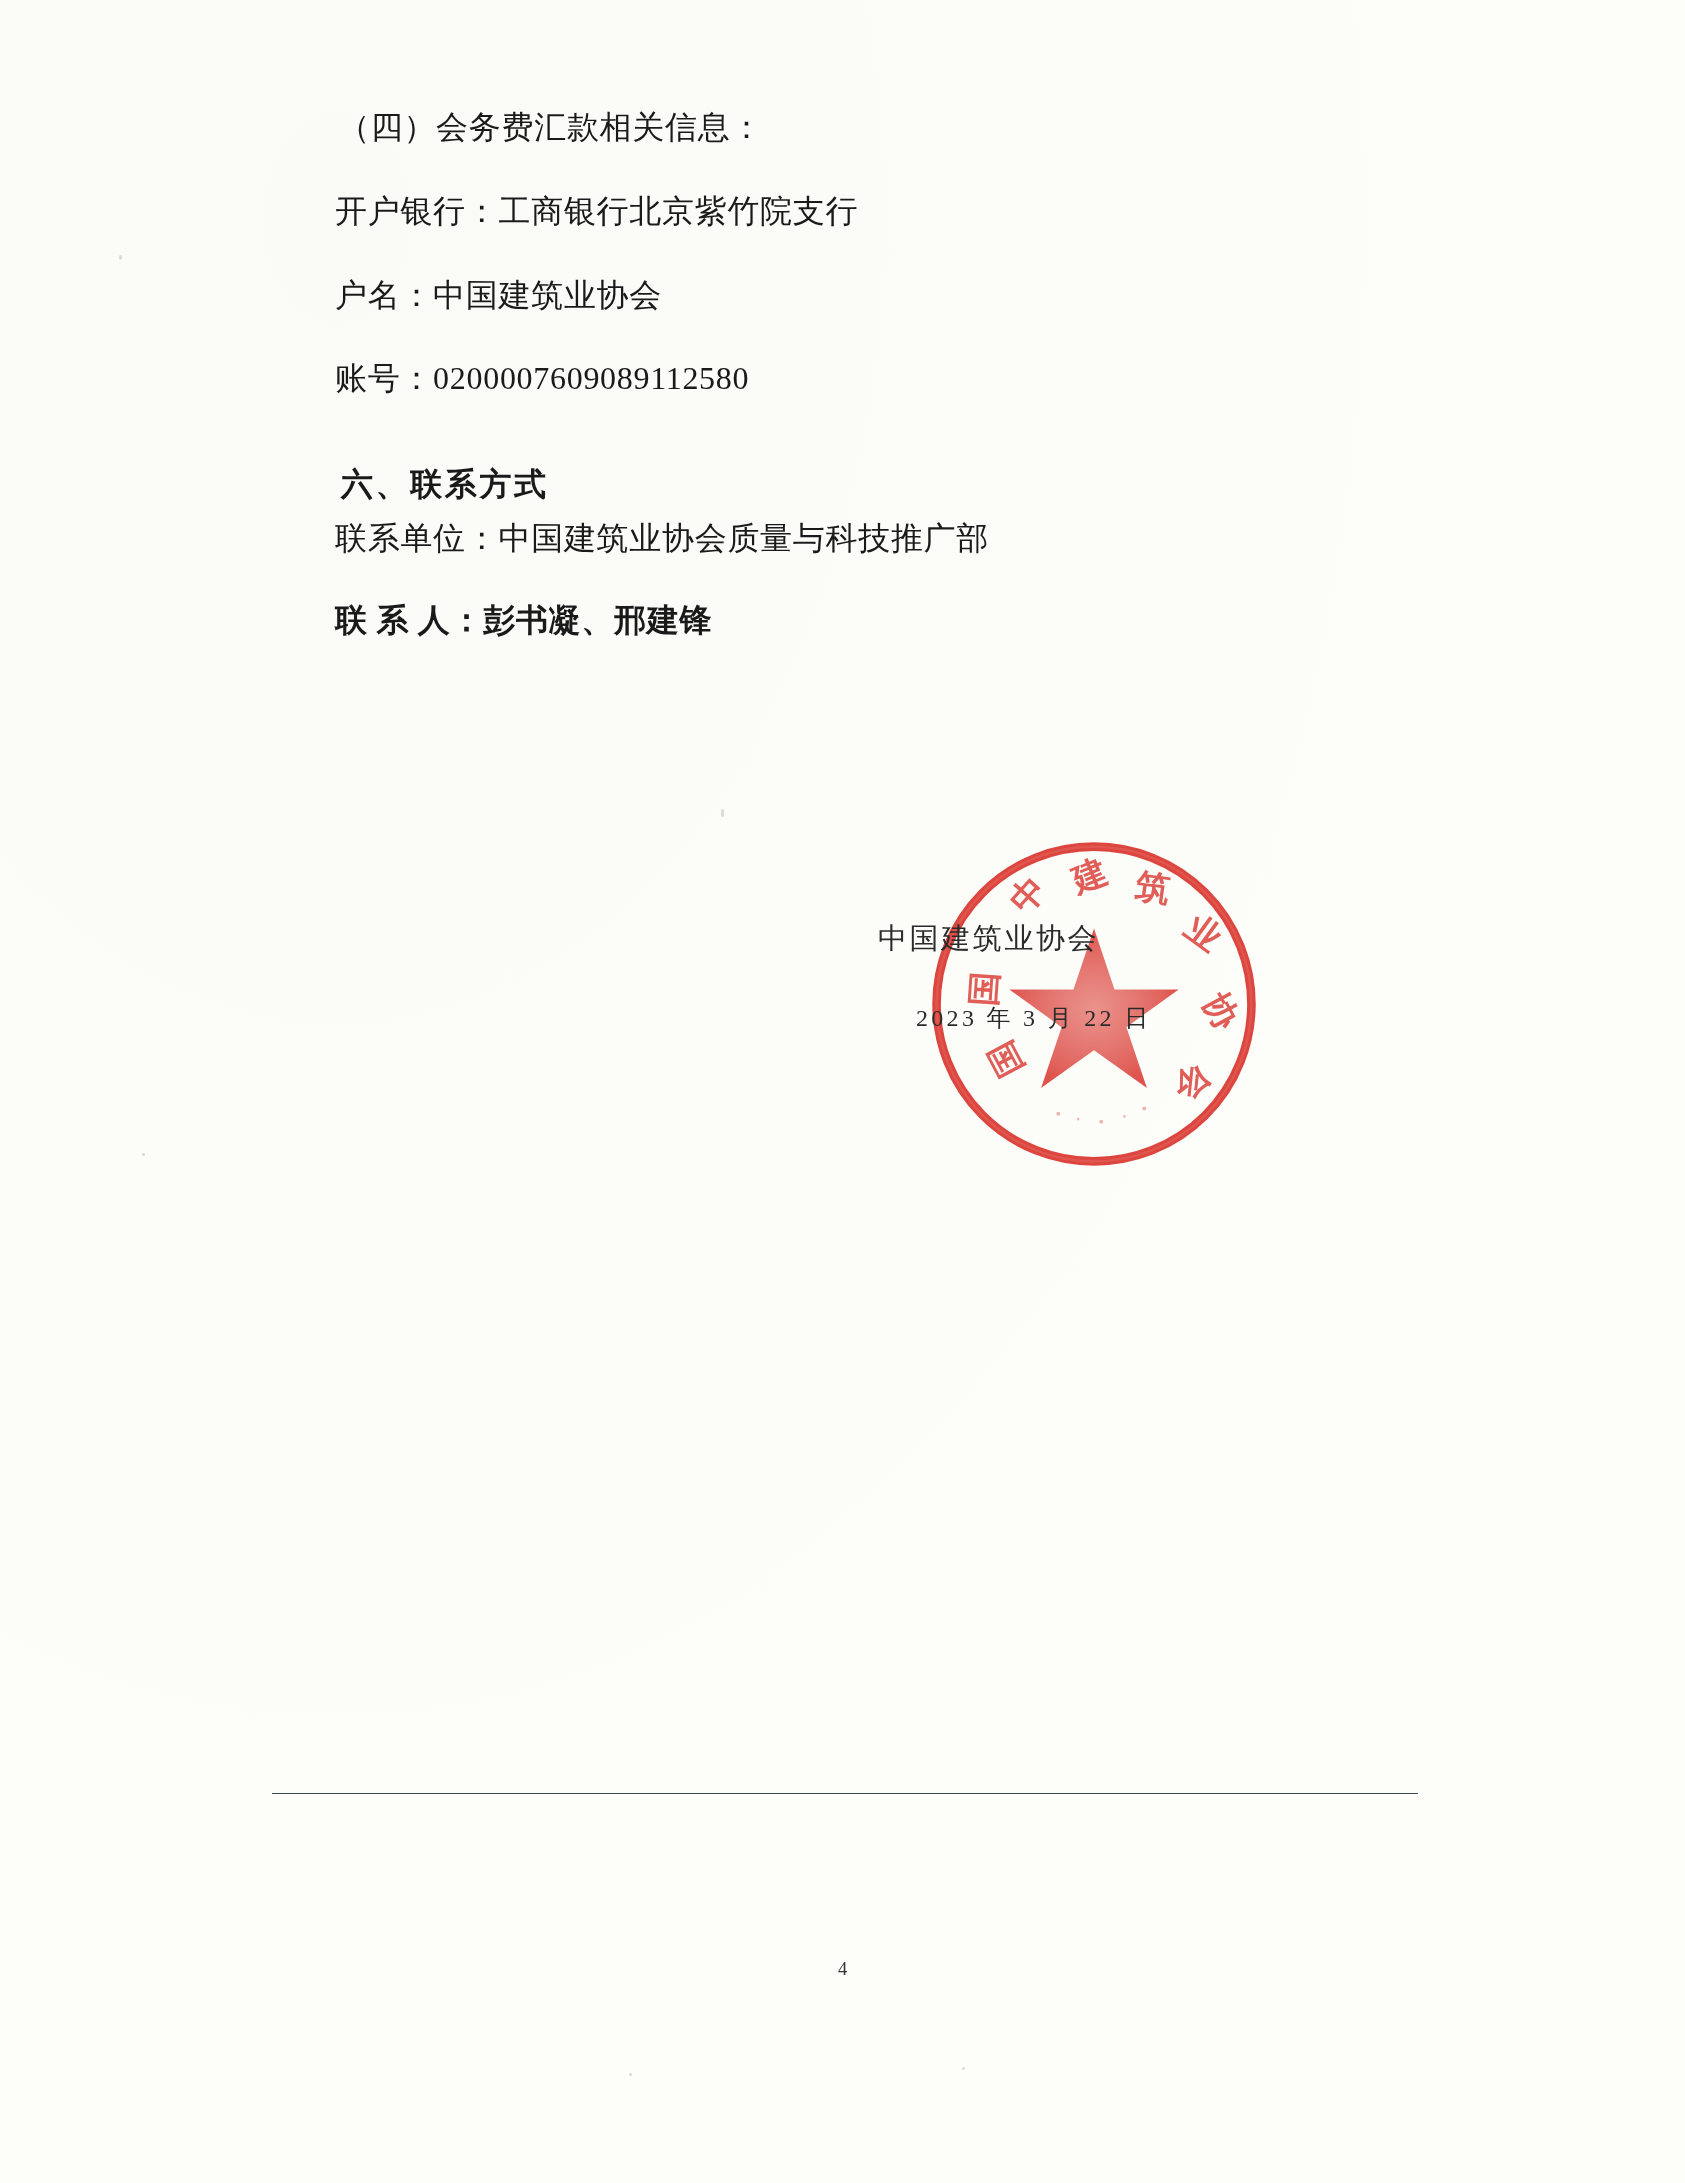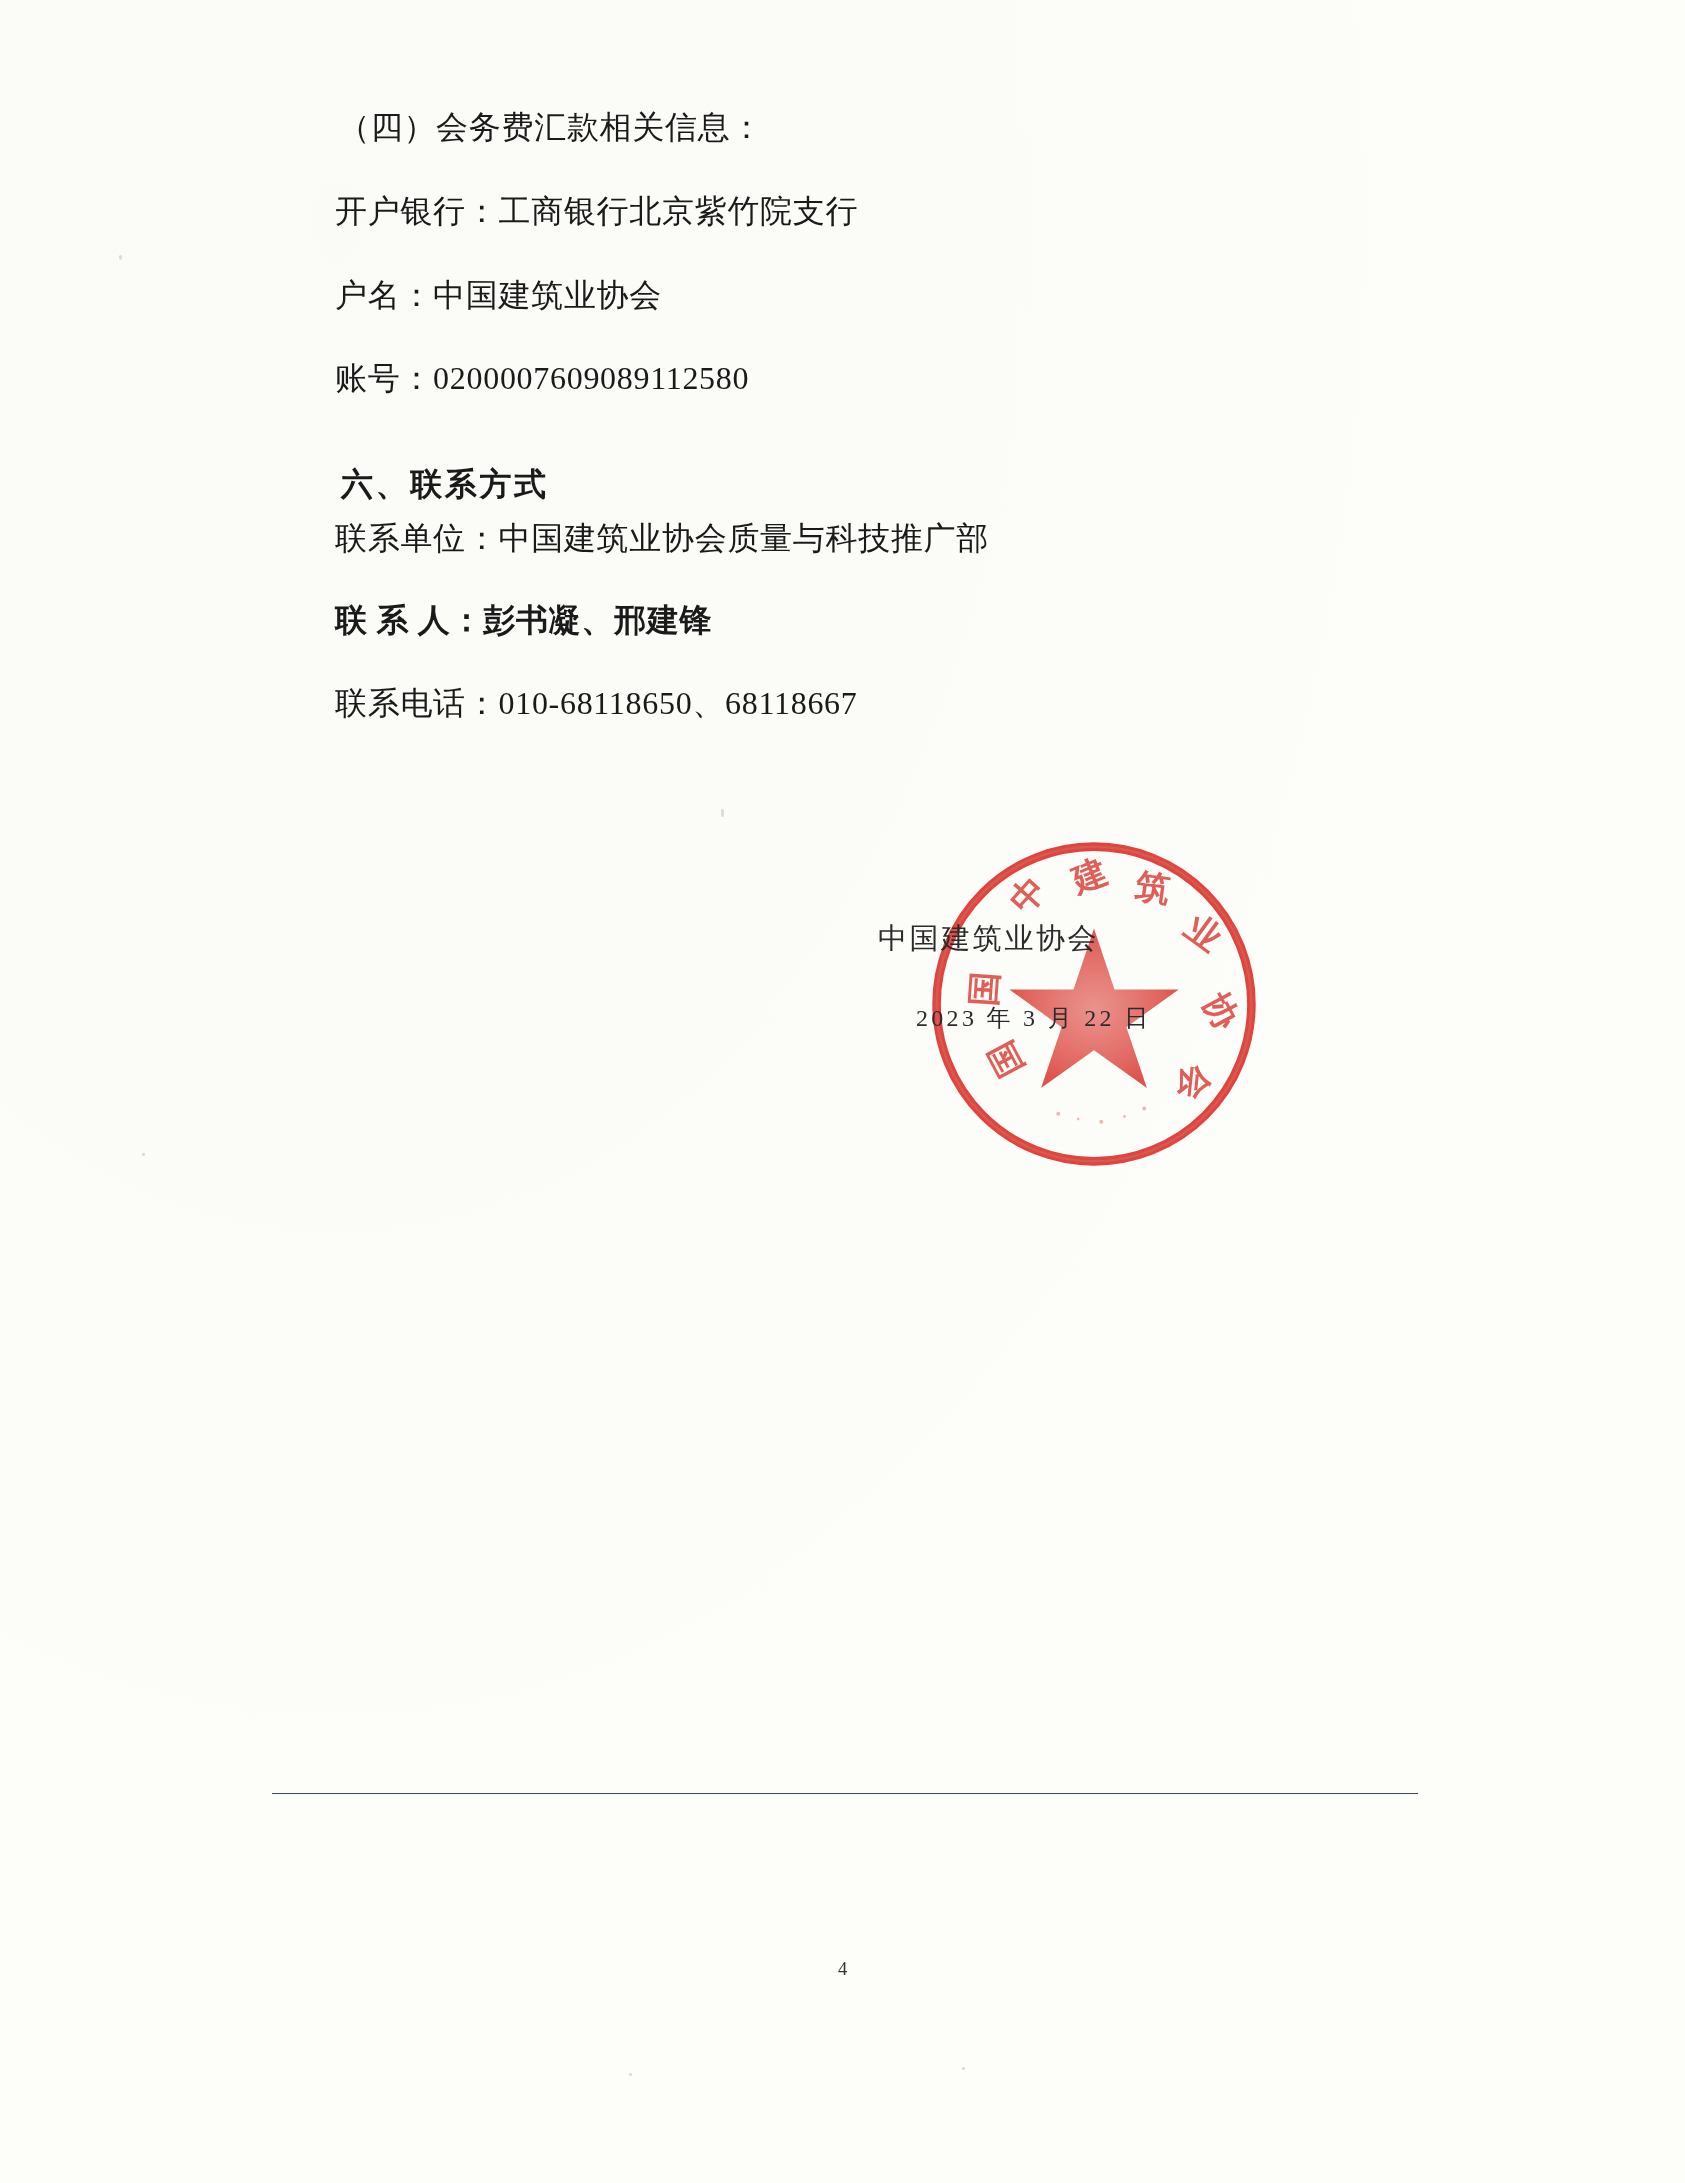--- a/index.html
+++ b/index.html
@@ -126,21 +126,20 @@
     <div class="body-line" style="left:335px; top:276px;">户名：中国建筑业协会</div>
 
     <div class="body-line mono-ish" style="left:335px; top:359px;">账号：0200007609089112580</div>
 
     <div class="body-line bold" style="left:341px; top:437px;margin-top:28px;">六、联系方式</div>
 
     <div class="body-line" style="left:335px; top:519px;text-align:center;">联系单位：中国建筑业协会质量与科技推广部</div>
 
     <div class="body-line" style="left:335px; top:601px;font-weight:bold;">联 系 人：彭书凝、邢建锋</div>
 
-    <div class="body-line" style="left:335px; top:684px;">联系电话：010-68118650、68118667</div>
 
     <div class="seal">
       <svg width="336" height="336" viewBox="0 0 508 508" xmlns="http://www.w3.org/2000/svg">
         <defs>
           <radialGradient id="sealfade" cx="50%" cy="50%" r="50%">
             <stop offset="0%" stop-color="#e0564f" stop-opacity="0.75"></stop>
             <stop offset="80%" stop-color="#d9362f" stop-opacity="0.9"></stop>
             <stop offset="100%" stop-color="#d9362f" stop-opacity="1"></stop>
           </radialGradient>
         </defs>

